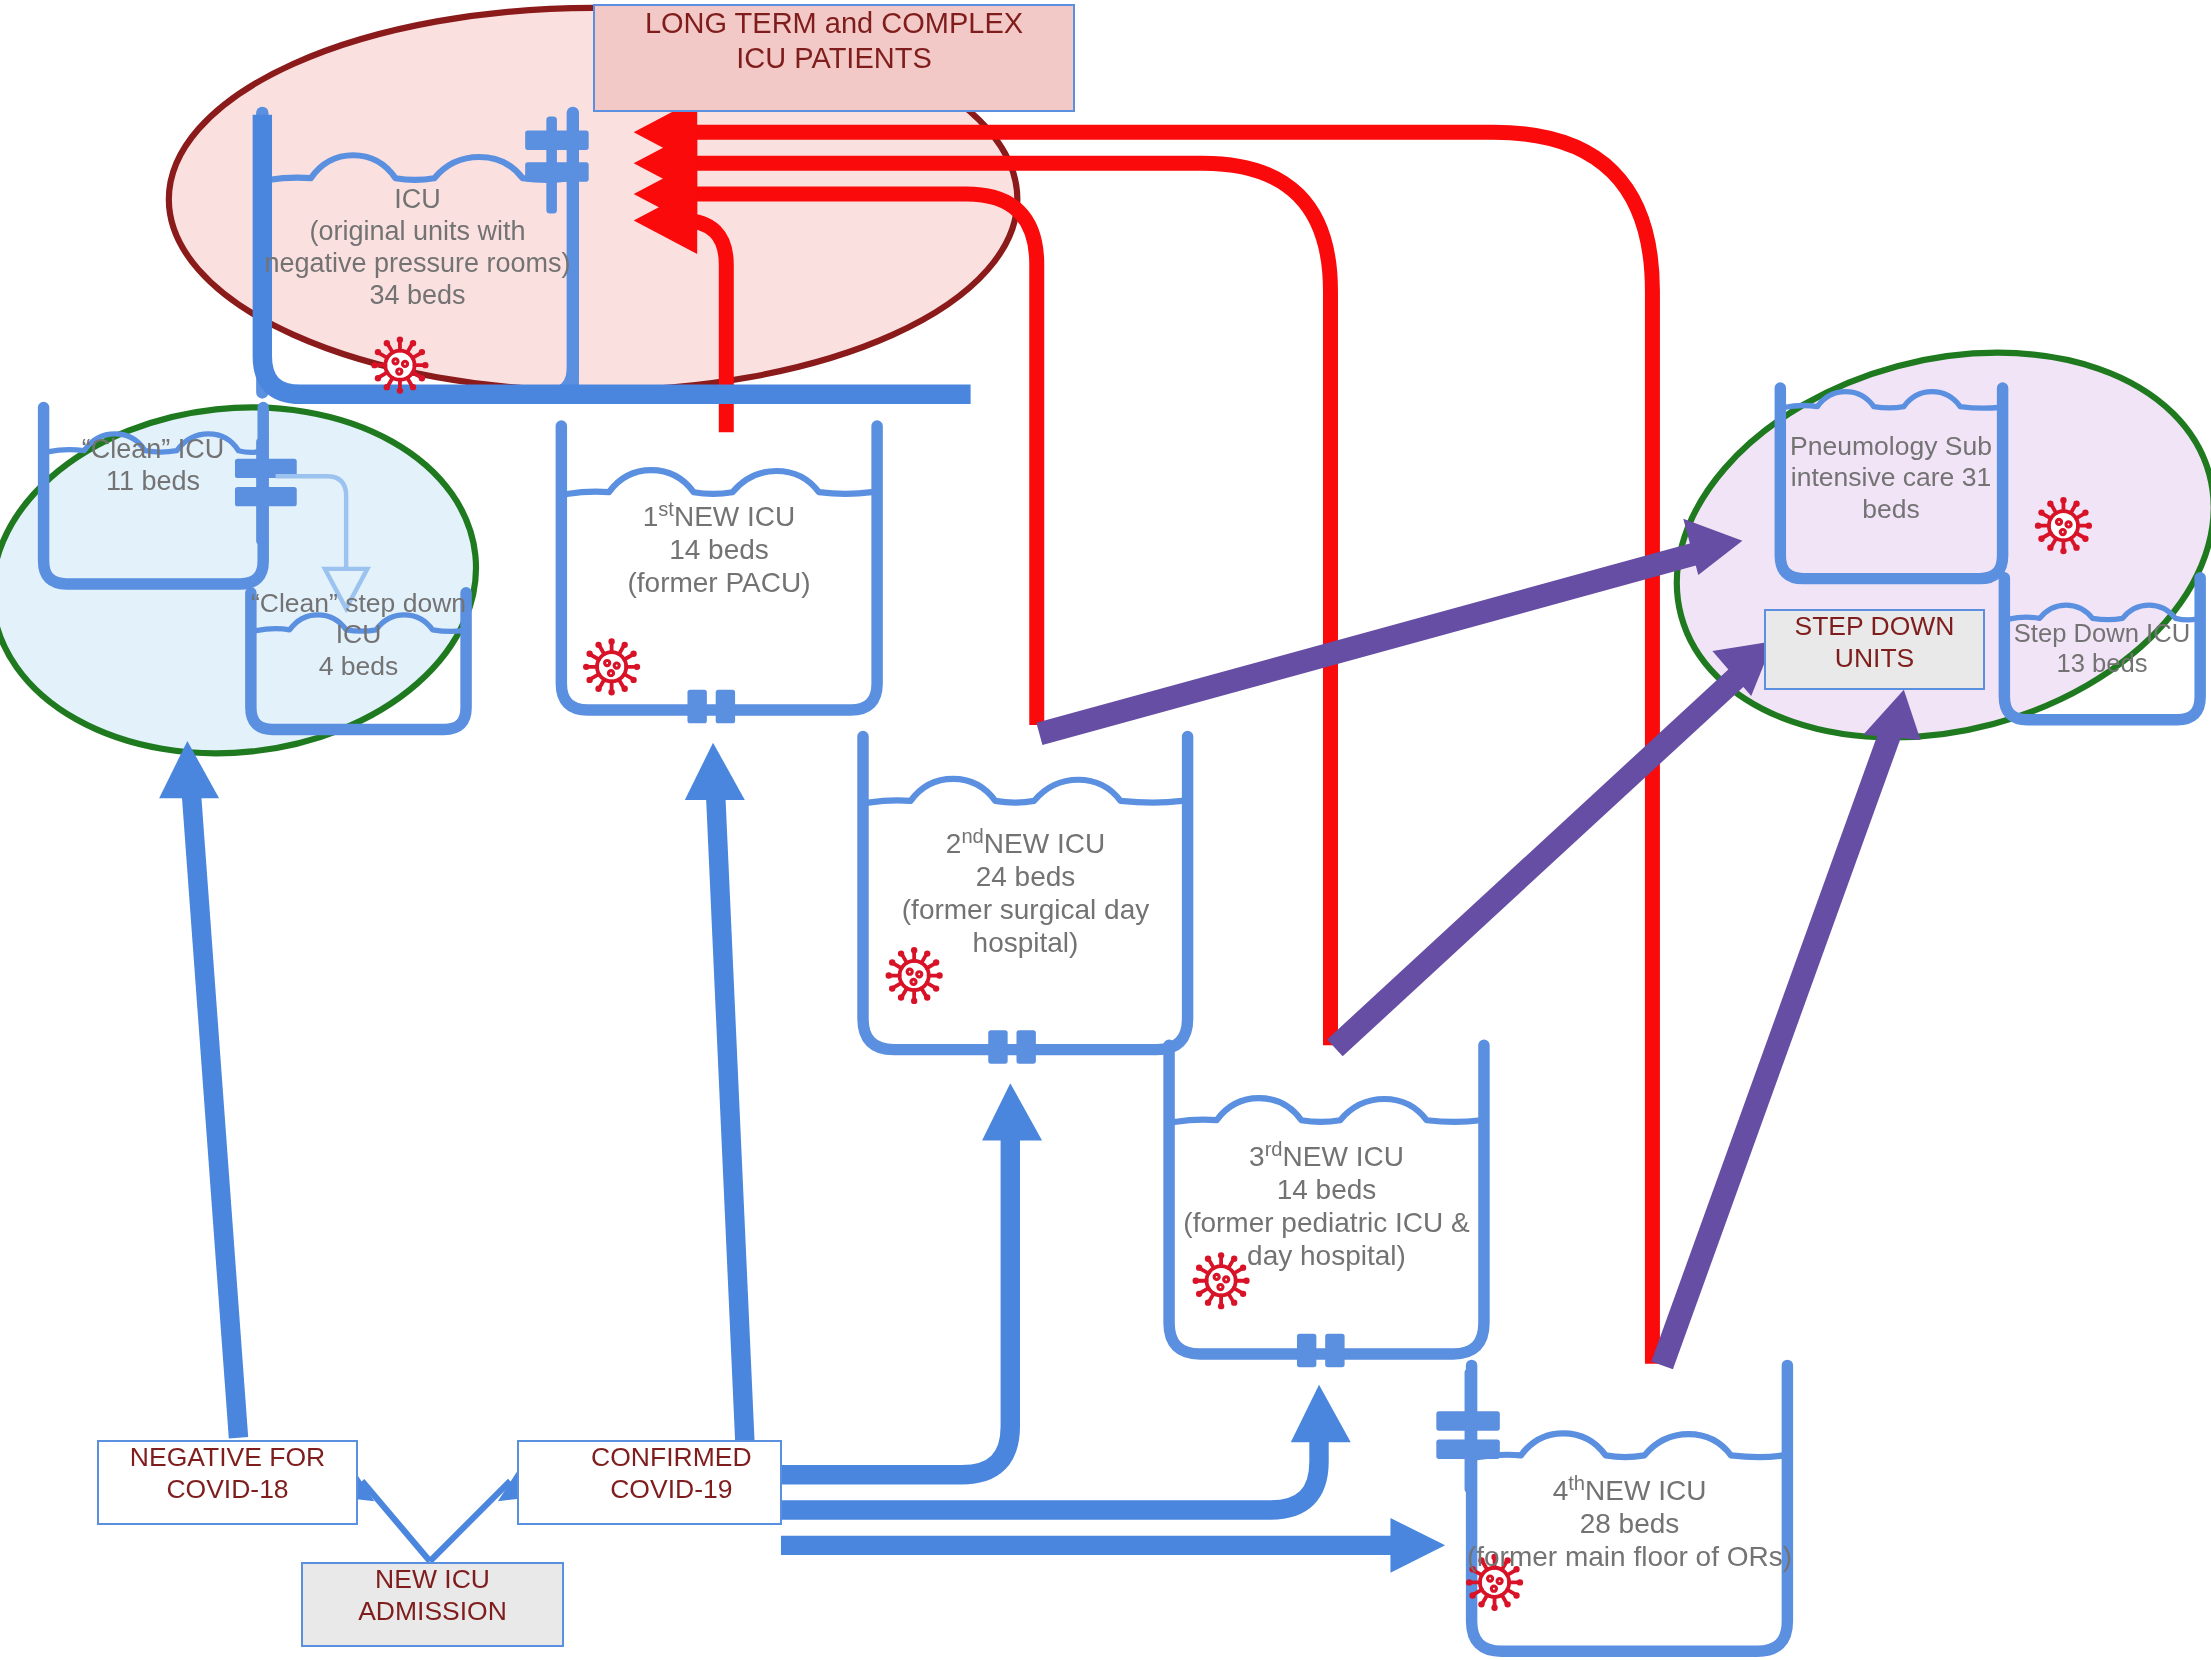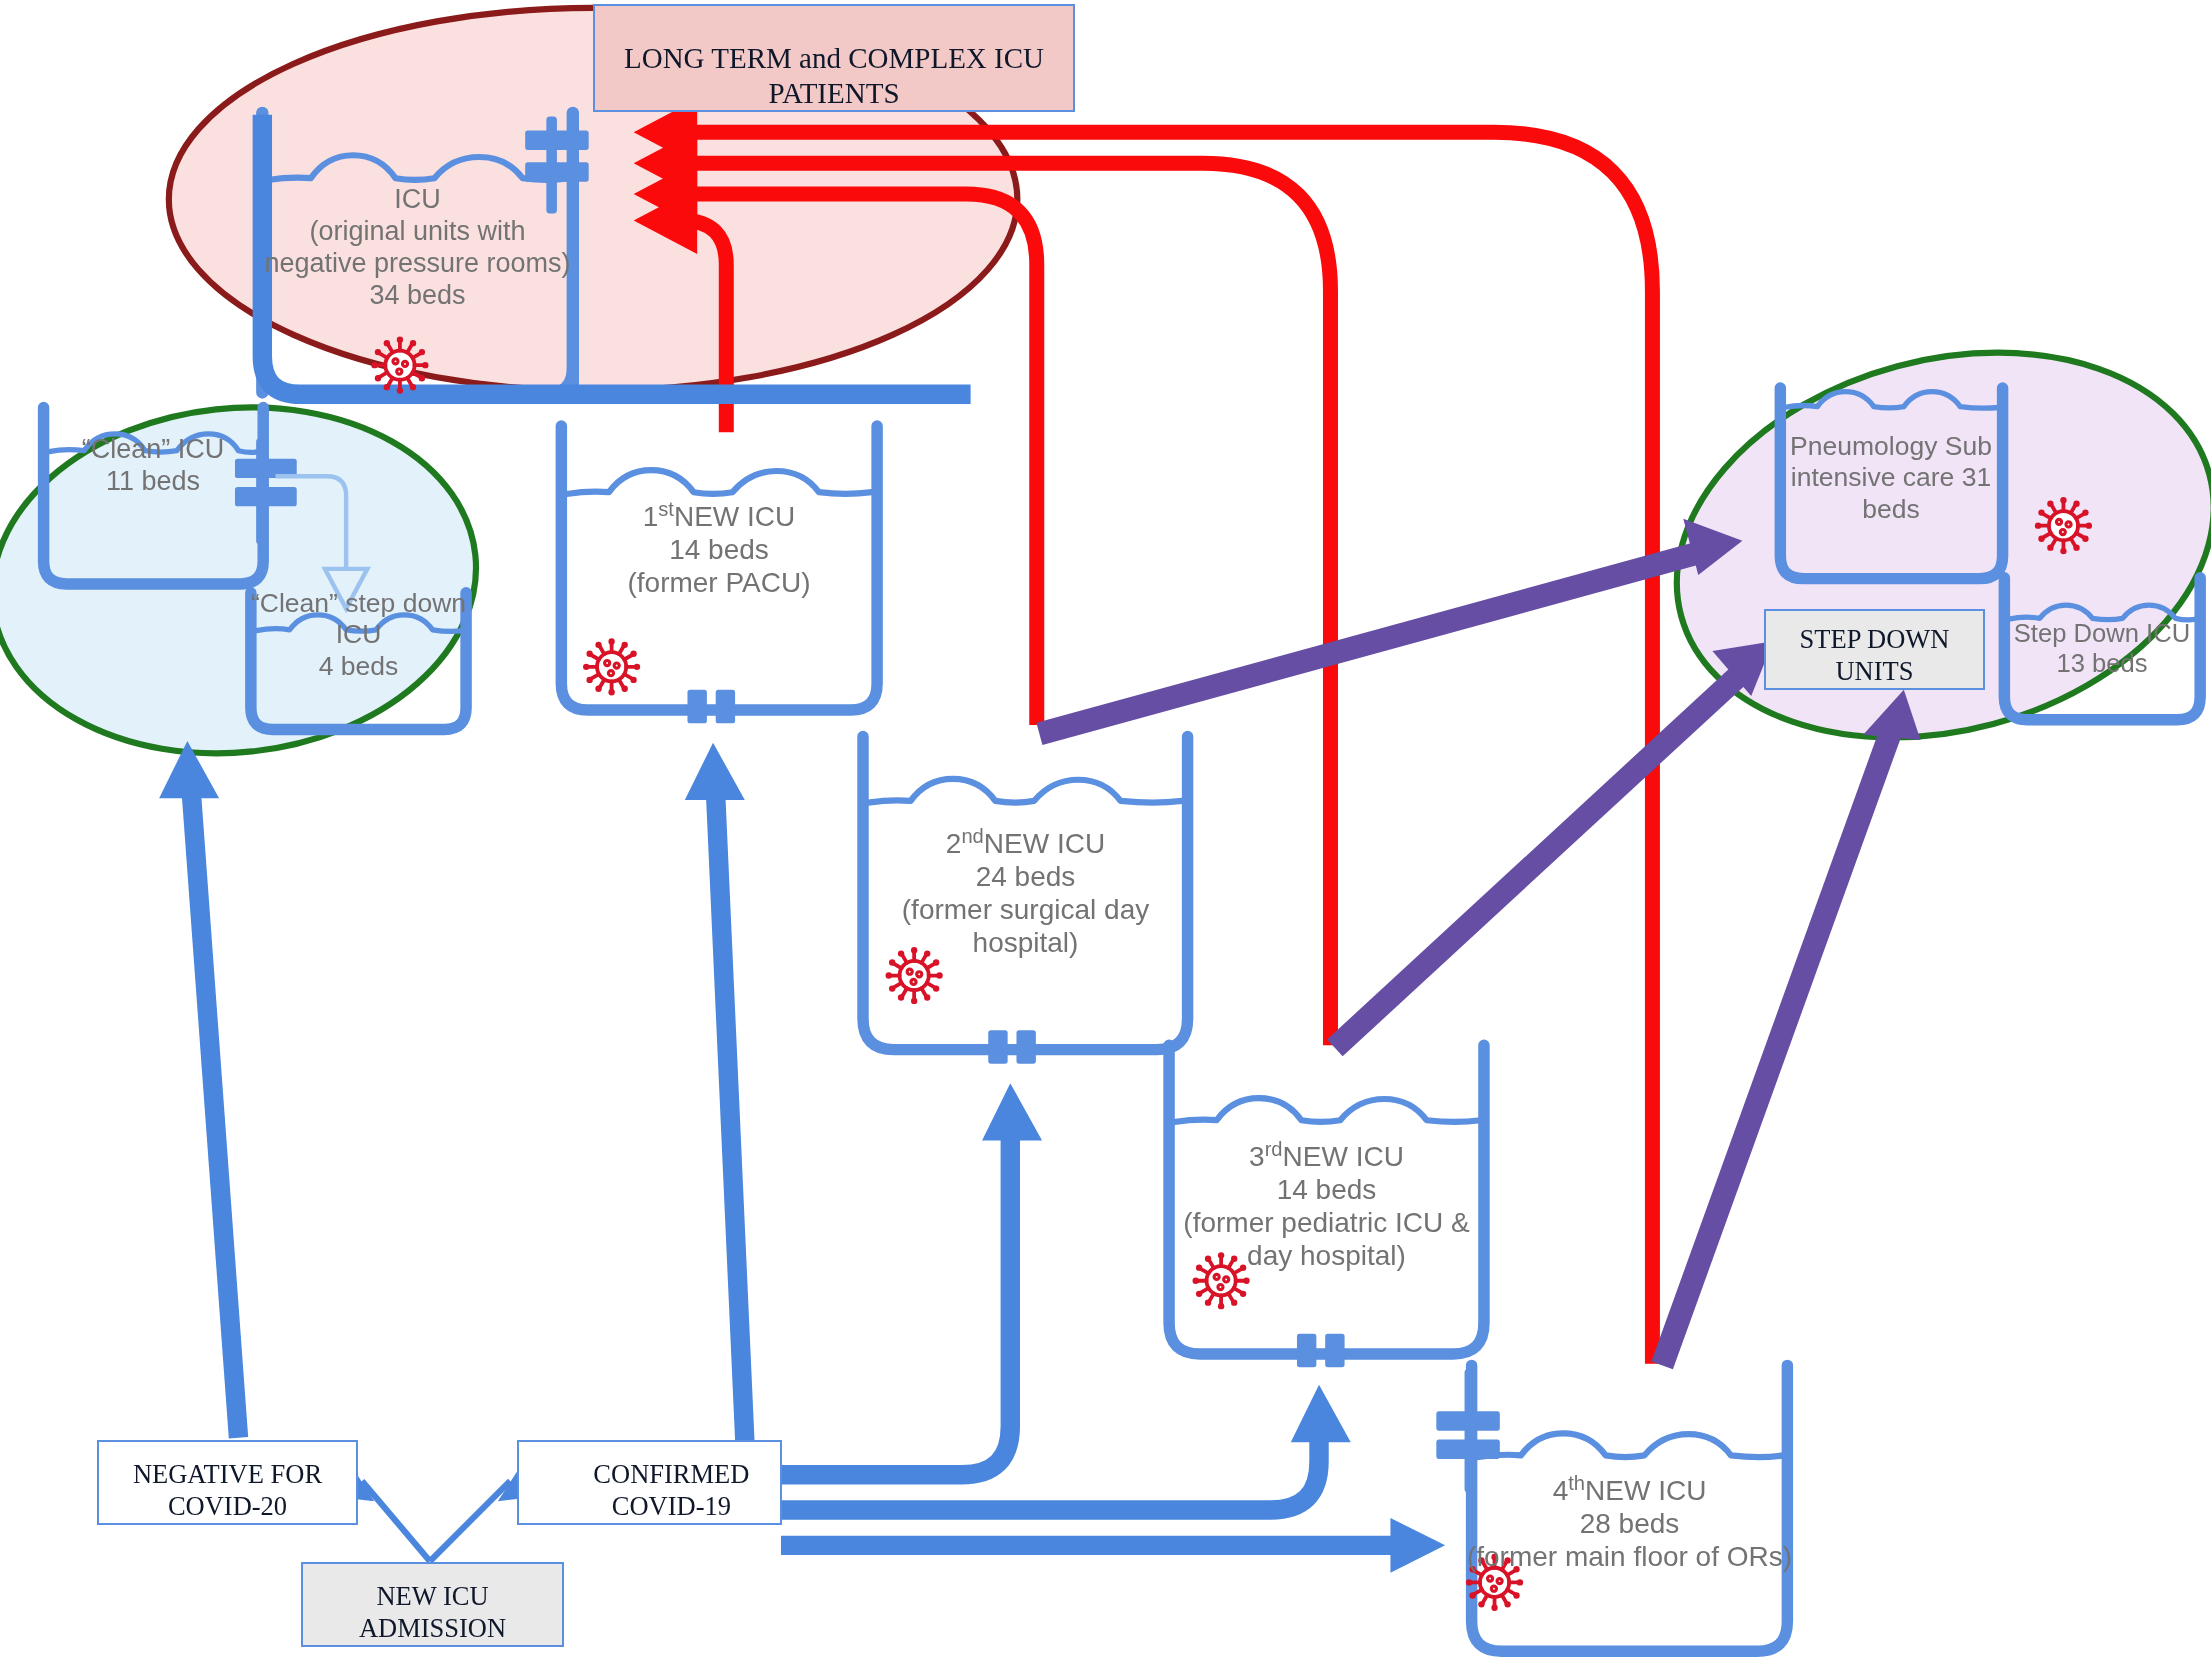--- a/index.html
+++ b/index.html
@@ -2,22 +2,22 @@
 <html style="font-size:14px"><head>
 <meta charset="utf-8">
 <style>
   html,body{margin:0;padding:0;background:#ffffff;}
   body{font-family:"Liberation Sans", sans-serif;}
   #stage{position:relative;width:2212px;height:1660px;background:#fff;overflow:hidden;}
   #stage svg.layer{position:absolute;left:0;top:0;width:2212px;height:1660px;overflow:visible;}
   .lbl{position:absolute;color:#737373;text-align:center;line-height:1.18;
        font-family:"Liberation Sans", sans-serif;}
   .boxlbl{position:absolute;box-sizing:border-box;border:2.6px solid #5b8fe0;
-          color:#0f172a;display:flex;align-items:flex-end;justify-content:center;
-          text-align:center;line-height:1.2;font-family:Liberation Serif, serif;}
+          color:#7f1d1d;display:flex;align-items:flex-start;justify-content:center;
+          text-align:center;line-height:1.2;font-family:Liberation Sans, sans-serif;}
   .sup{font-size:0.72em;vertical-align:super;}
 </style>
 </head>
 <body>
 
 <div id="stage">
 
   <svg class="layer" viewBox="0 0 2507 1882" width="2212" height="1660">
     <defs>
 
@@ -286,21 +286,21 @@
     <div>Step Down ICU</div>
     <div>13 beds</div>
   </div>
 
 
   <div class="boxlbl" style="left:1764px;top:609px;width:221px;height:81px;background:#e9e9e9;font-size:26.5px;padding:0 8.8px;">
     <span>STEP DOWN UNITS</span>
   </div>
 
   <div class="boxlbl" style="left:97px;top:1440px;width:261px;height:85px;background:#ffffff;font-size:26.5px;padding:0 8.8px;">
-    <span>NEGATIVE FOR COVID-20</span>
+    <span>NEGATIVE FOR COVID-18</span>
   </div>
 
   <div class="boxlbl" style="left:517px;top:1440px;width:265px;height:85px;background:#ffffff;font-size:26.5px;padding:0 5.3px 0 49px;">
     <span>CONFIRMED COVID-19</span>
   </div>
 
   <div class="boxlbl" style="left:301px;top:1562px;width:263px;height:85px;background:#e9e9e9;font-size:26.5px;padding:0 8.8px;">
     <span>NEW ICU ADMISSION</span>
   </div>
 

